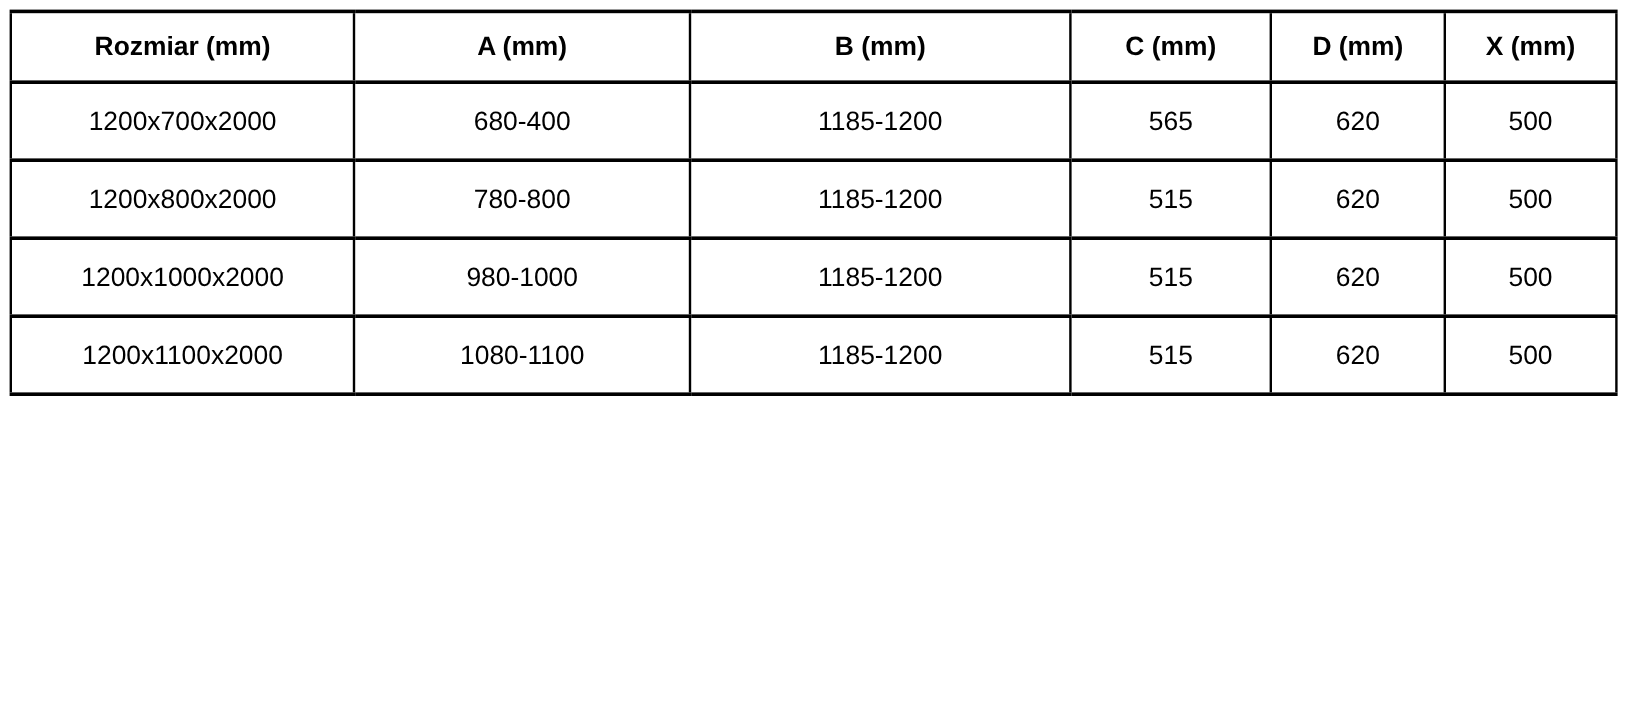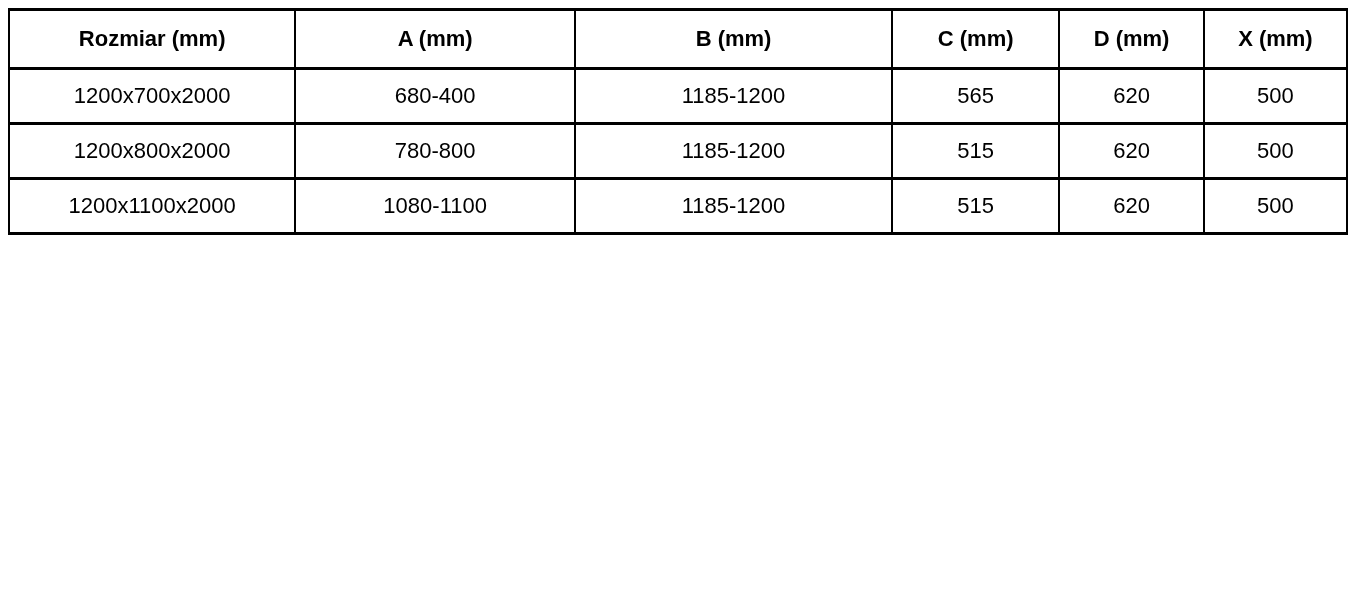--- a/index.html
+++ b/index.html
@@ -36,21 +36,21 @@
     border-bottom: 3px solid var(--border);
     text-align: center;
     vertical-align: middle;
     font-size: 22px;
     line-height: 1.2;
     padding: 0 4px;
     overflow: hidden;
     white-space: nowrap;
   }
   table.spec-table thead tr { height: 59px; padding-left: 32px; }
-  table.spec-table tbody tr { height: 55px; }
+  table.spec-table tbody tr { height: 65px; }
   table.spec-table th { font-weight: bold; }
   
   col.c-rozmiar { width: 21.4%; }
   col.c-a       { width: 20.9%; }
   col.c-b       { width: 23.7%; }
   col.c-c       { width: 12.5%; }
   col.c-d       { width: 10.8%; }
   col.c-x       { width: 10.7%; }
 </style>
 </head>
@@ -86,20 +86,28 @@
       </tr>
       <tr>
         <td>1200x800x2000</td>
         <td>780-800</td>
         <td>1185-1200</td>
         <td>515</td>
         <td>620</td>
         <td>500</td>
       </tr>
       <tr>
+        <td>1200x1000x2000</td>
+        <td>980-1000</td>
+        <td>1185-1200</td>
+        <td>515</td>
+        <td>620</td>
+        <td>500</td>
+      </tr>
+      <tr>
         <td>1200x1100x2000</td>
         <td>1080-1100</td>
         <td>1185-1200</td>
         <td>515</td>
         <td>620</td>
         <td>500</td>
       </tr>
     </tbody>
 </table>
 

